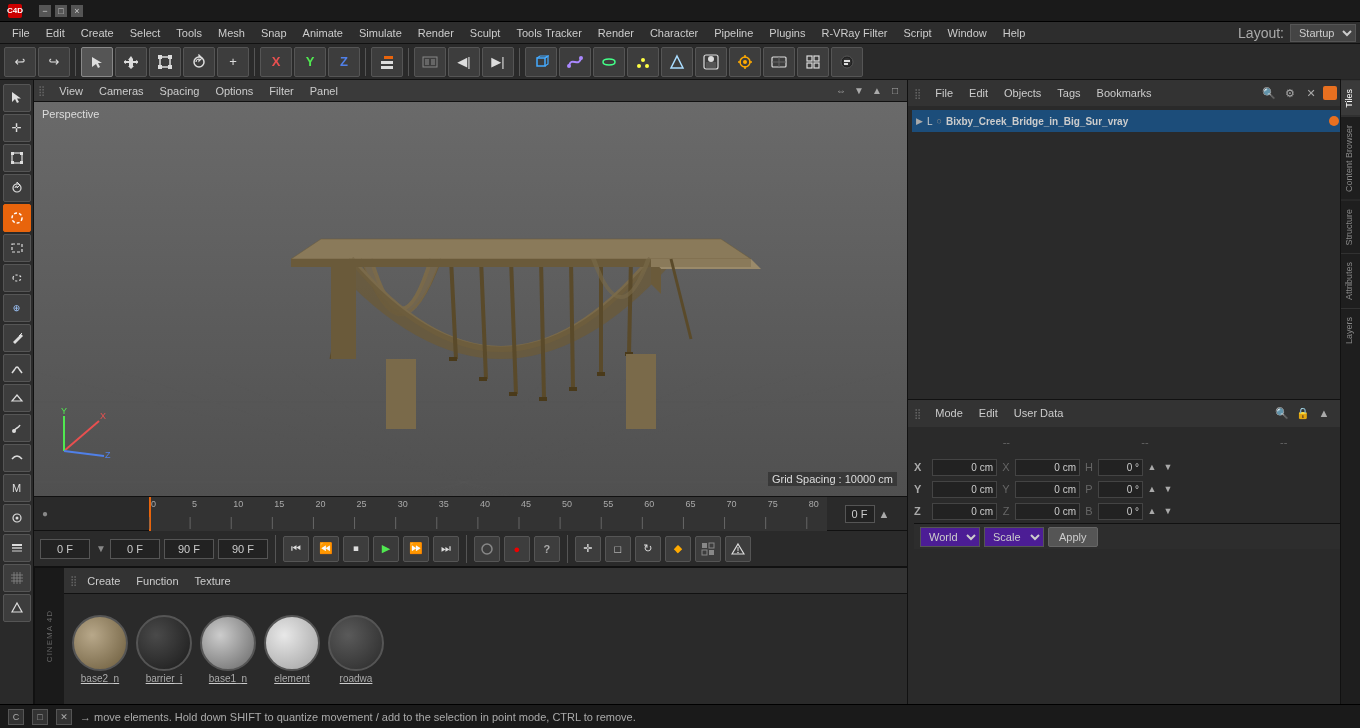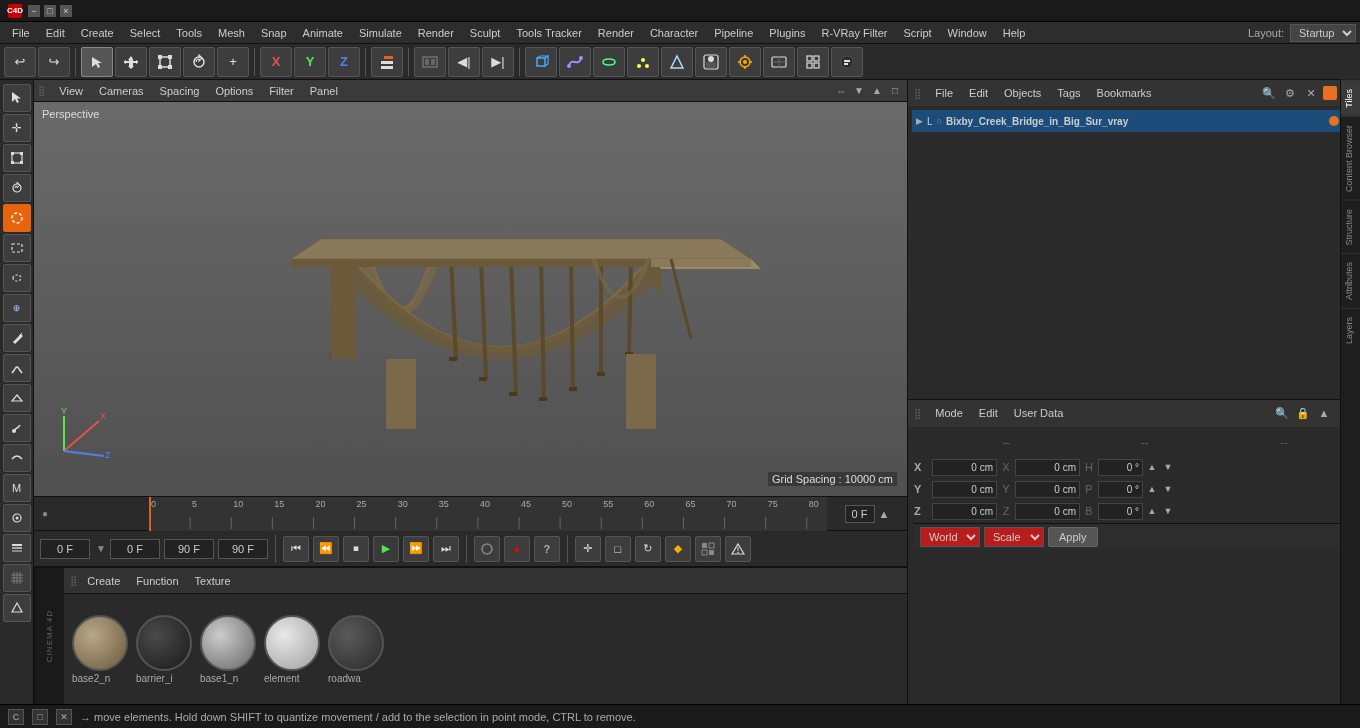--- a/index.html
+++ b/index.html
@@ -14,21 +14,21 @@
       user-select: none;
     }
 
     
     #title-bar {
       height: 22px;
       background: #1a1a1a;
       display: flex;
       align-items: center;
       padding: 0 8px;
-      gap: 6px;
+      gap: 17px;
       border-bottom: 1px solid #000;
     }
     #title-bar .app-icon {
       width: 14px; height: 14px;
       background: #c00;
       border-radius: 2px;
       font-size: 8px;
       display: flex; align-items: center; justify-content: center;
       color: white;
       font-weight: bold;
@@ -68,21 +68,21 @@
       height: 22px;
       display: flex;
       align-items: center;
     }
     .layout-right {
       margin-left: auto;
       display: flex;
       align-items: center;
       gap: 6px;
     }
-    .layout-label { color: #aaa; font-size: 11px; }
+    .layout-label { color: #aaa; font-size: 14px; }
     .layout-select {
       background: #444;
       color: #ccc;
       border: 1px solid #555;
       padding: 1px 4px;
       font-size: 11px;
     }
 
     
     #main-toolbar {
@@ -369,21 +369,22 @@
     }
     .mat-name {
       font-size: 10px;
       color: #aaa;
       text-align: center;
       margin-top: 2px;
     }
     .material-item {
       display: flex;
       flex-direction: column;
-      align-items: flex-start;
+      align-items: center;
+      text-decoration: underline;
     }
 
     
     #status-bar {
       height: 24px;
       background: #1a1a1a;
       display: flex;
       align-items: center;
       padding: 0 8px;
       border-top: 1px solid #000;
@@ -439,21 +440,21 @@
       height: 26px;
       background: #2d2d2d;
       border-top: 1px solid #111;
       display: flex;
       align-items: center;
       padding: 0 6px;
       gap: 4px;
     }
     .coord-bar-select {
       height: 20px;
-      background: #b91c1c;
+      background: #4c1d95;
       border: 1px solid #555;
       color: #ccc;
       font-size: 11px;
       padding: 0 4px;
       min-width: 60px;
     }
     .apply-btn {
       height: 20px;
       background: #555;
       border: 1px solid #666;

